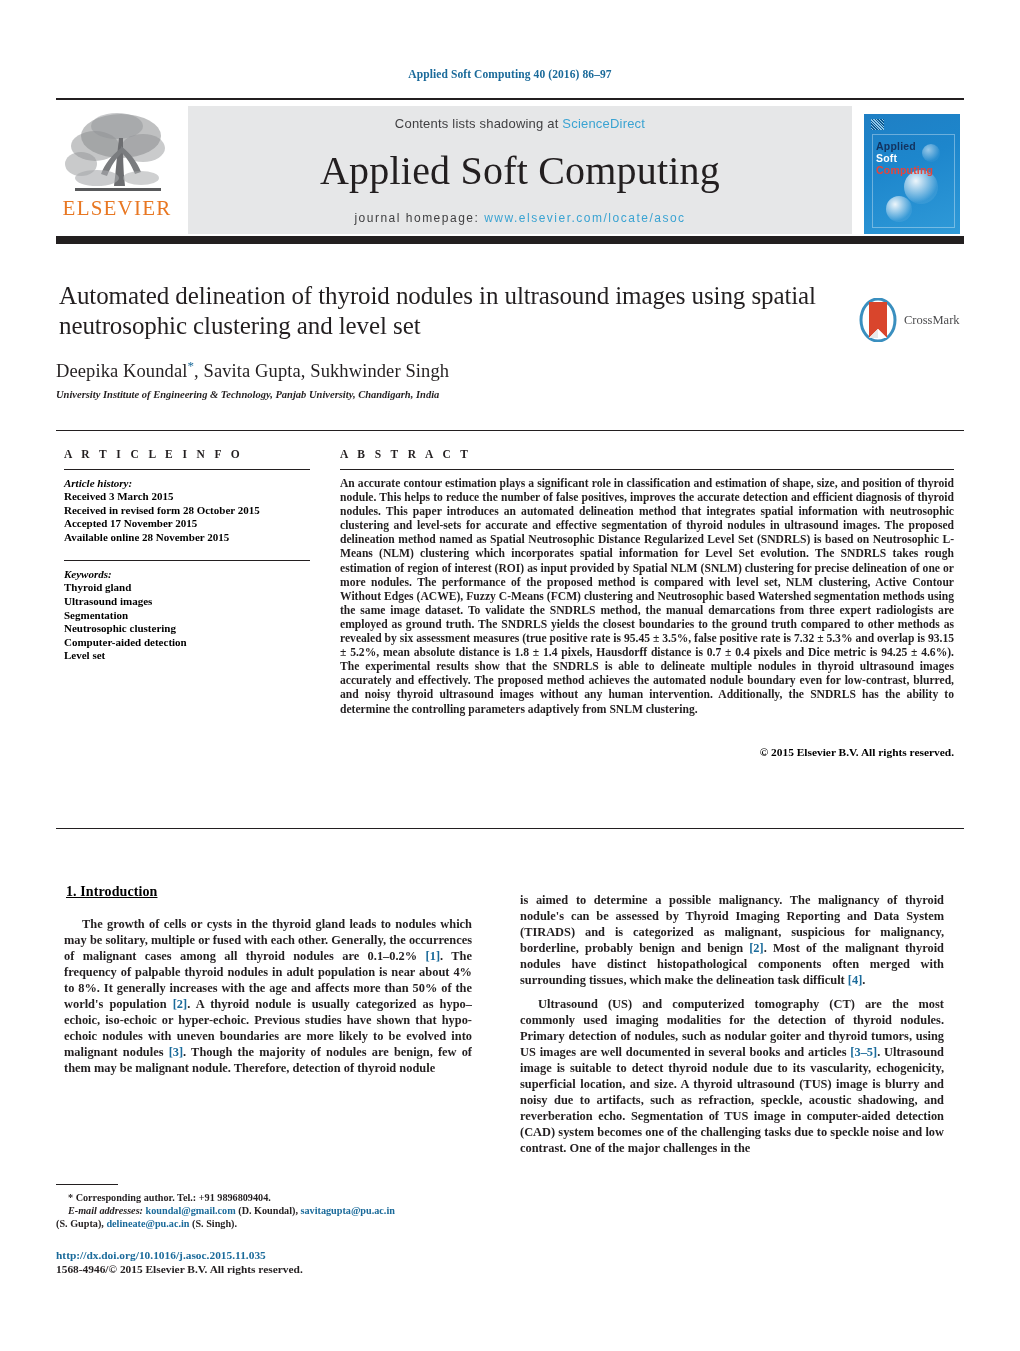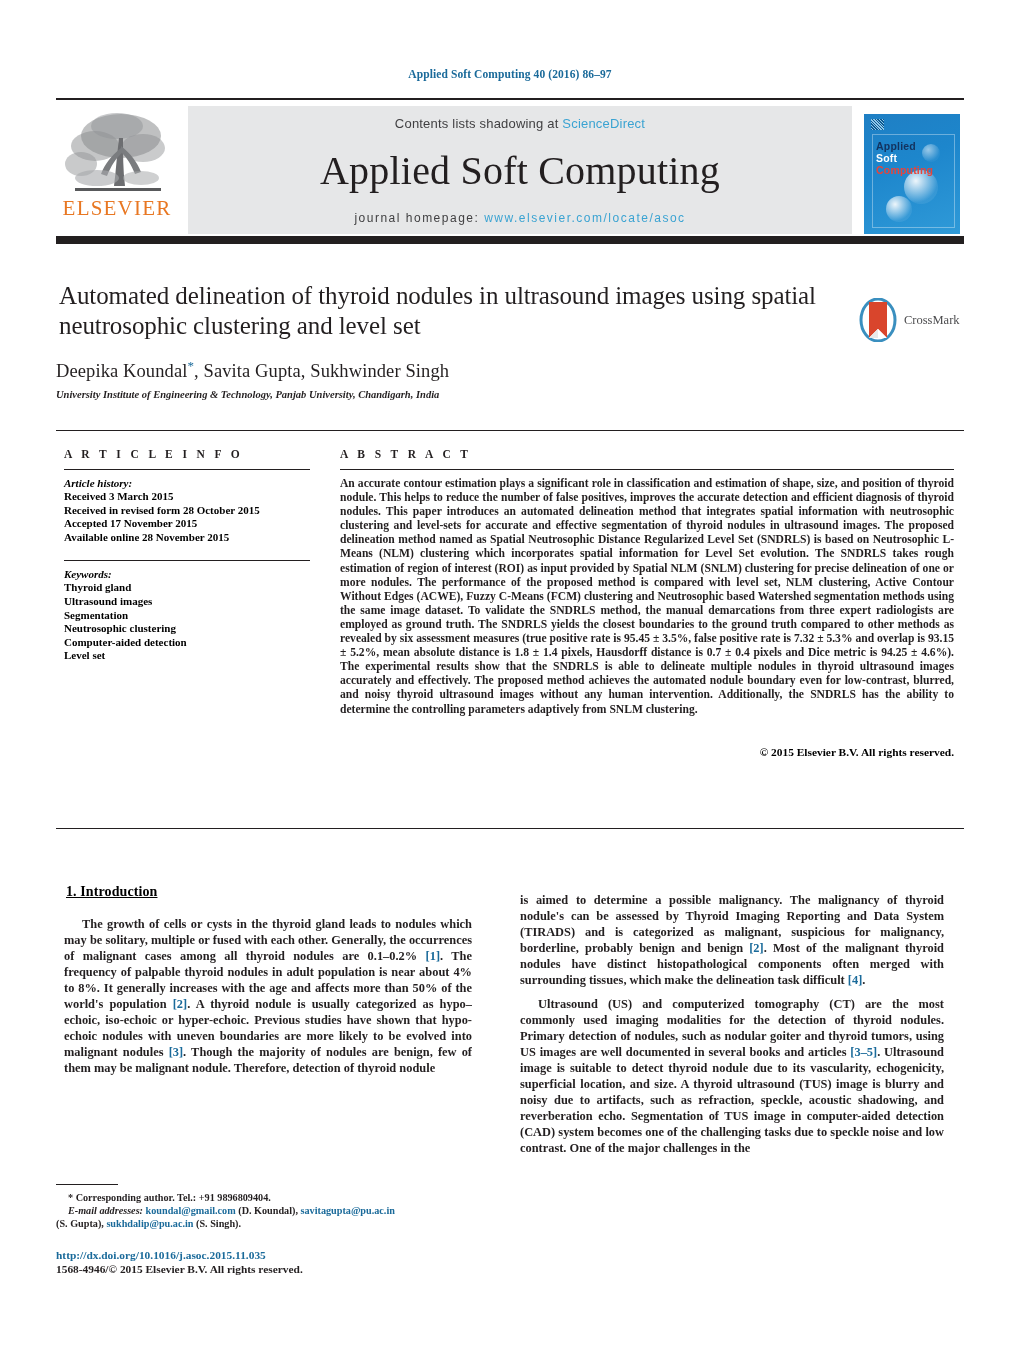--- a/index.html
+++ b/index.html
@@ -489,21 +489,21 @@
     <div class="fn-rule"></div>
     <div class="fn-line fn-indent">* Corresponding author. Tel.: +91 9896809404.</div>
     <div class="fn-line fn-indent">
       <span class="em">E-mail addresses:</span>
       <span class="link">koundal@gmail.com</span>
       <span>(D. Koundal),</span>
       <span class="link">savitagupta@pu.ac.in</span>
     </div>
     <div class="fn-line">
       <span>(S. Gupta),</span>
-      <span class="link">sukhdalip@pu.ac.in</span>
+      <span class="link">delineate@pu.ac.in</span>
       <span>(S. Singh).</span>
     </div>
   </div>
 
   <div class="doi-block">
     <div class="doi-line">http://dx.doi.org/10.1016/j.asoc.2015.11.035</div>
     <div class="issn-line">1568-4946/© 2015 Elsevier B.V. All rights reserved.</div>
   </div>
 
 </div>

